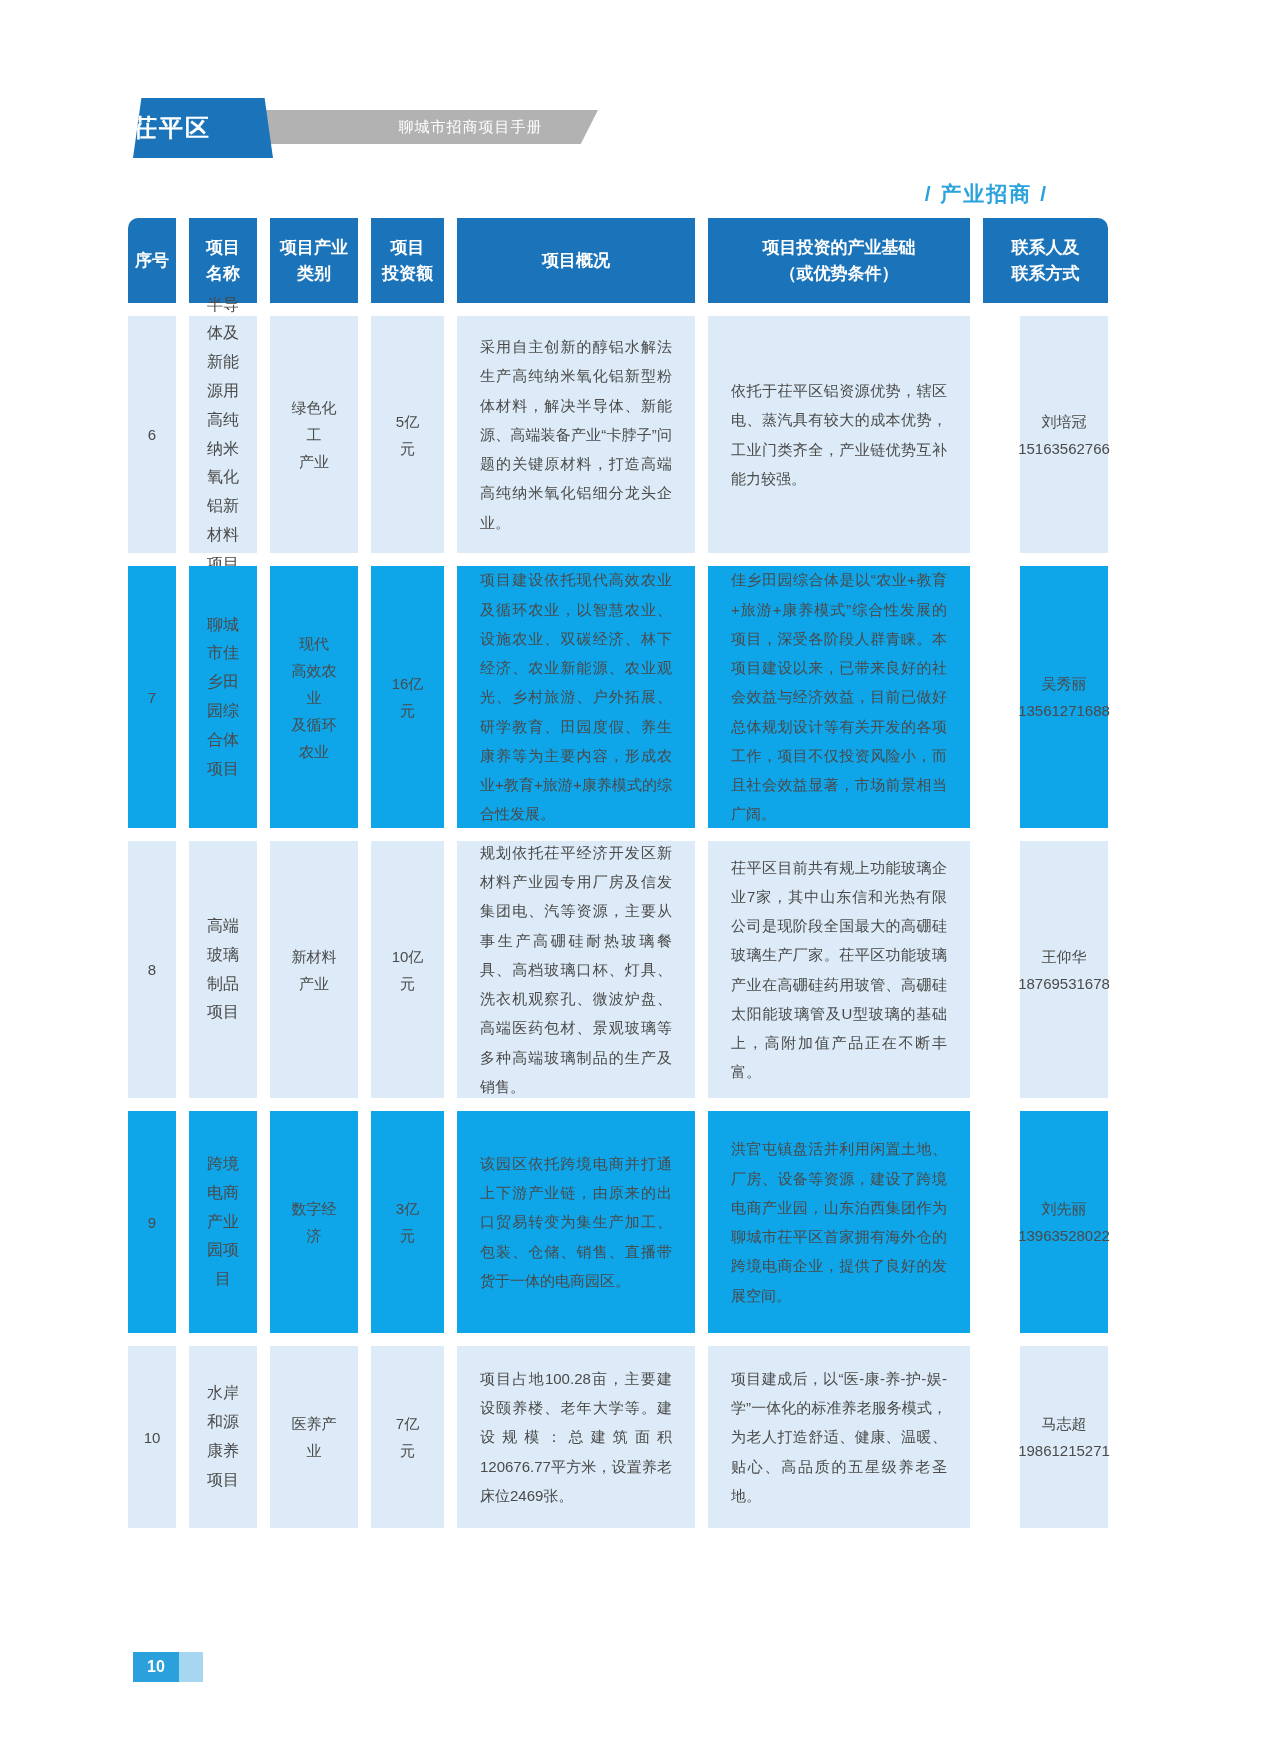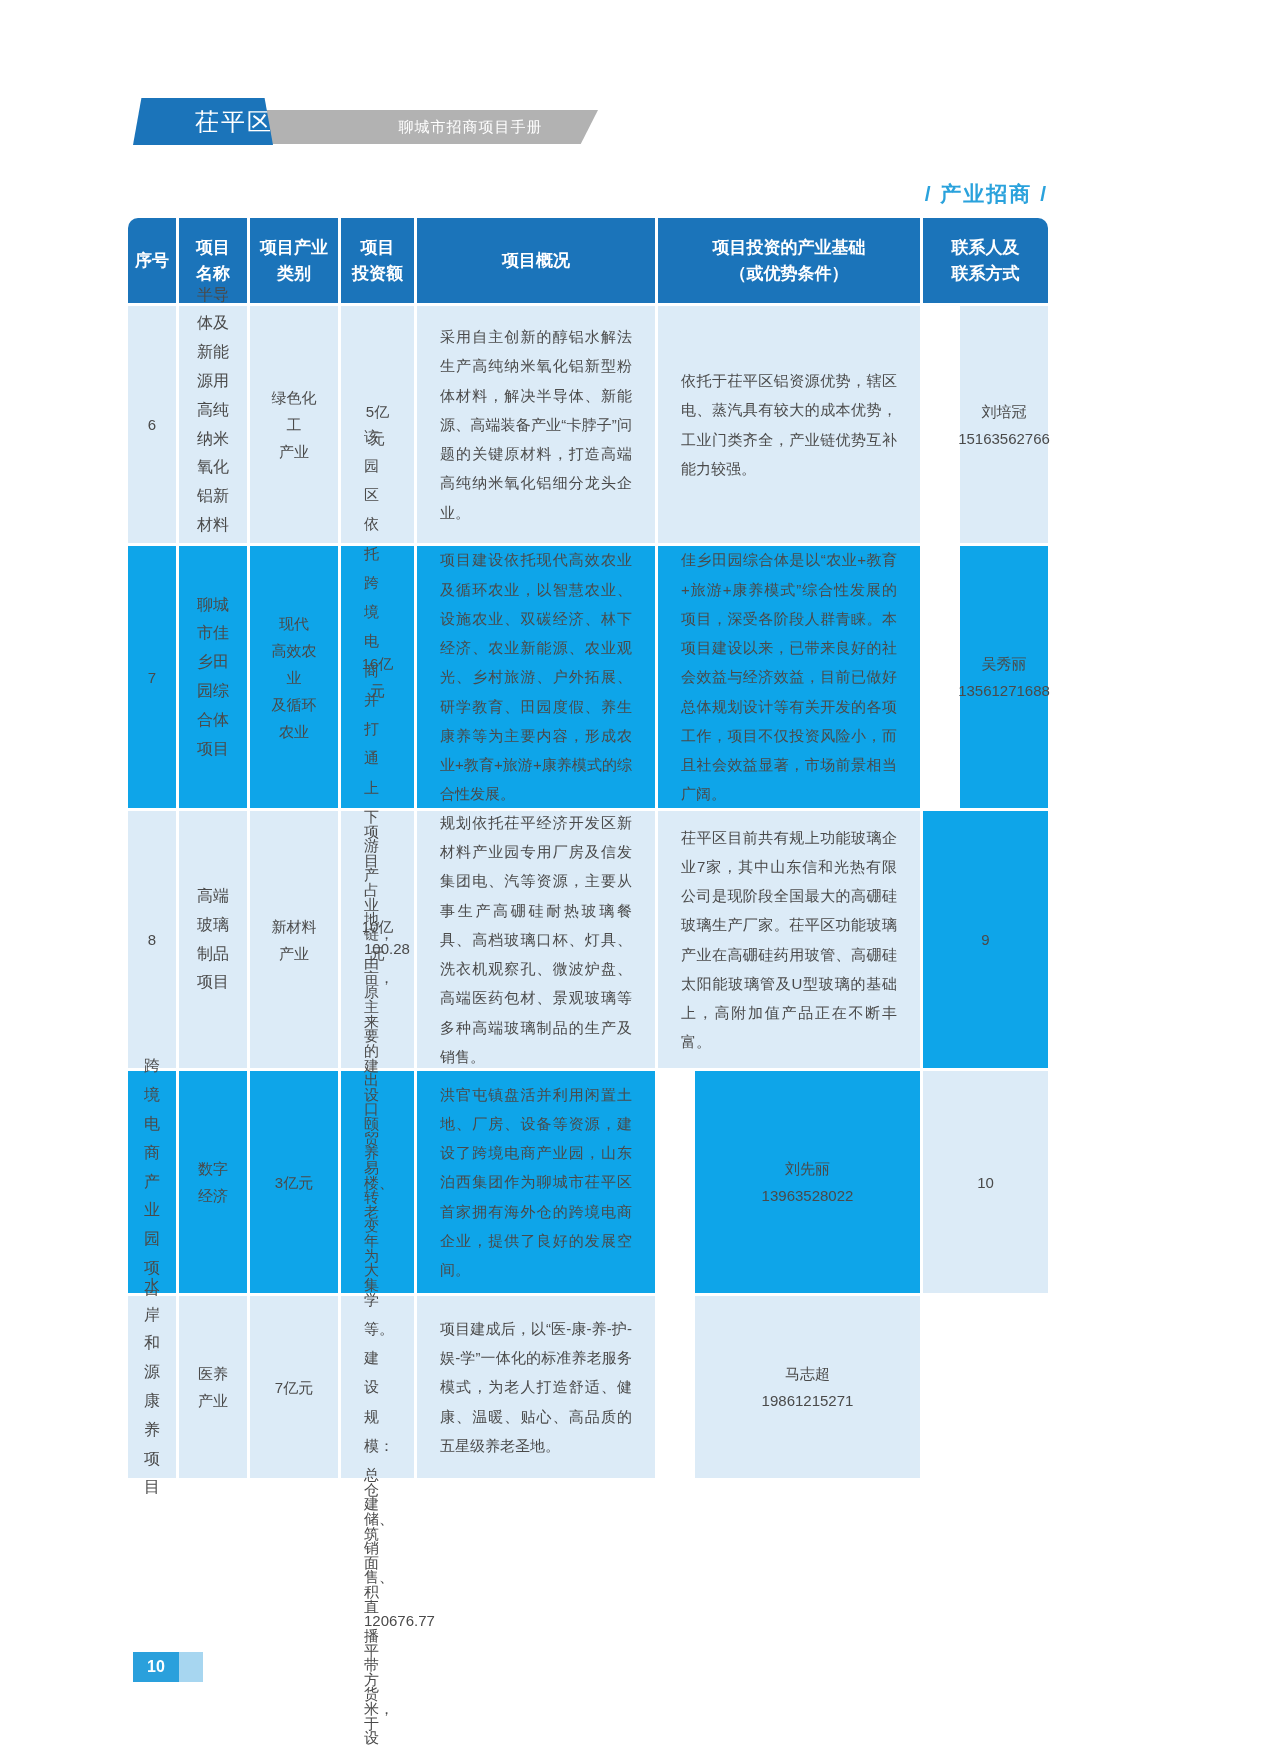--- a/index.html
+++ b/index.html
@@ -15,39 +15,39 @@
   .badge-gray{
     position:absolute;left:120px;top:12px;width:345px;height:34px;
     background:#b2b2b2;
     clip-path:polygon(0 0,100% 0,95% 100%,0 100%);
     display:flex;align-items:center;justify-content:center;
     padding-left:90px;box-sizing:border-box;
     color:#ffffff;font-size:15px;letter-spacing:1px;
     z-index:1;
   }
   .badge-blue{
-    position:absolute;left:0;top:0;width:140px;height:47px;
+    position:absolute;left:0;top:0;width:140px;height:60px;
     background:#1b74ba;
     clip-path:polygon(6% 0,94% 0,100% 100%,0 100%);
-    display:flex;align-items:center;justify-content:flex-end;
-    color:#ffffff;font-size:24px;font-weight:normal;letter-spacing:2px;
+    display:flex;align-items:center;justify-content:flex-start;
+    color:#ffffff;font-size:24px;font-weight:bold;letter-spacing:2px;
     z-index:2;
   }
   
   .section-label{
     position:absolute;top:180px;right:232px;
     color:#2aa2dc;font-size:21px;font-weight:bold;letter-spacing:2px;
   }
   
   .proj-table{
     position:absolute;left:128px;top:218px;width:920px;
     display:grid;
     grid-template-columns:48px 68px 88px 73px 238px 262px 125px;
     grid-template-rows:85px 237px 262px 257px 222px 182px;
-    gap:3px;
+    gap:13px;
     background:#ffffff;
     box-sizing:border-box;
   }
   .cell{
     display:flex;align-items:center;justify-content:center;
     box-sizing:border-box;
     font-size:15px;
   }
   .hcell{
     background:#1b74ba;color:#ffffff;font-weight:bold;font-size:17px;
@@ -146,20 +146,24 @@
   <div class="cell bg-blue c-center">8</div>
   <div class="cell bg-blue c-center c-name">高端玻璃制品项目</div>
   <div class="cell bg-blue c-center">新材料产业</div>
   <div class="cell bg-blue c-center">10亿元</div>
   <div class="cell bg-blue c-text">
       <div>规划依托茌平经济开发区新材料产业园专用厂房及信发集团电、汽等资源，主要从事生产高硼硅耐热玻璃餐具、高档玻璃口杯、灯具、洗衣机观察孔、微波炉盘、高端医药包材、景观玻璃等多种高端玻璃制品的生产及销售。</div>
     </div>
   <div class="cell bg-blue c-text">
       <div>茌平区目前共有规上功能玻璃企业7家，其中山东信和光热有限公司是现阶段全国最大的高硼硅玻璃生产厂家。茌平区功能玻璃产业在高硼硅药用玻管、高硼硅太阳能玻璃管及U型玻璃的基础上，高附加值产品正在不断丰富。</div>
     </div>
+  <div class="cell bg-blue c-contact">
+    <span>王仰华</span>
+    <span>18769531678</span>
+  </div>
 
   <div class="cell bg-gray c-center">9</div>
   <div class="cell bg-gray c-center c-name">跨境电商产业园项目</div>
   <div class="cell bg-gray c-center">数字经济</div>
   <div class="cell bg-gray c-center">3亿元</div>
   <div class="cell bg-gray c-text">
       <div>该园区依托跨境电商并打通上下游产业链，由原来的出口贸易转变为集生产加工、包装、仓储、销售、直播带货于一体的电商园区。</div>
     </div>
   <div class="cell bg-gray c-text">
       <div>洪官屯镇盘活并利用闲置土地、厂房、设备等资源，建设了跨境电商产业园，山东泊西集团作为聊城市茌平区首家拥有海外仓的跨境电商企业，提供了良好的发展空间。</div>

